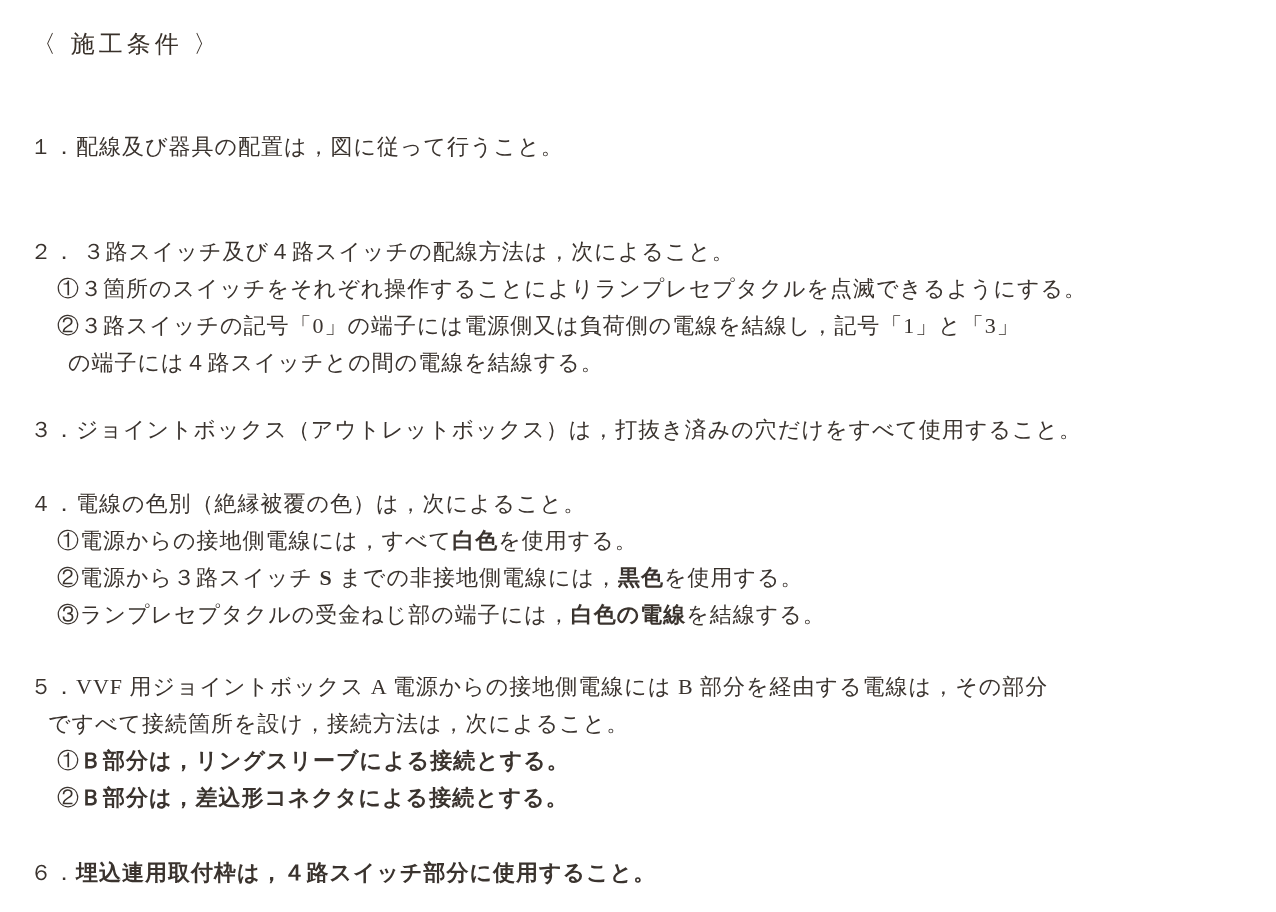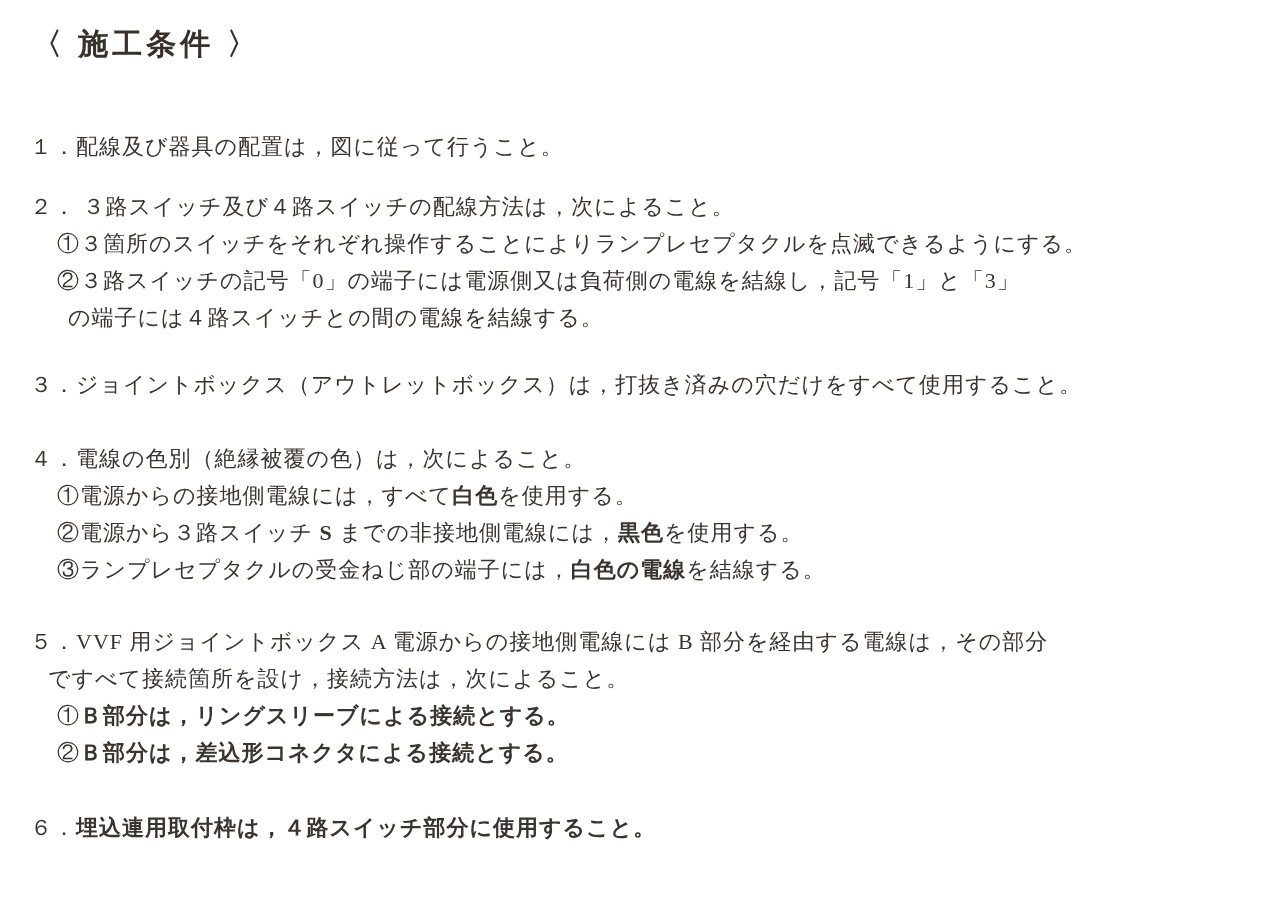--- a/index.html
+++ b/index.html
@@ -10,30 +10,30 @@
     background:#ffffff;
     box-sizing:border-box;
     padding:24px 0 0 30px;
     overflow:hidden;
     font-family:"Liberation Serif","DejaVu Serif",serif;
     font-size:22px;
     color:#3a332e;
   }
   .title{
     font-family:"Liberation Sans","DejaVu Sans",sans-serif;
-    font-weight:bold;
-    font-size:30px;
+    font-weight:normal;
+    font-size:24px;
     line-height:40px;
     letter-spacing:4px;
     color:#383029;
     margin-left:2px;
   }
   .item{margin:0;}
   .i1{margin-top:64px;}
-  .i2{margin-top:23px;}
+  .i2{margin-top:68px;}
   .i3{margin-top:30px;}
   .i4{margin-top:37px;}
   .i5{margin-top:35px;}
   .i6{margin-top:38px;}
   .line{
     line-height:37px;
     white-space:nowrap;
     letter-spacing:1px;
   }
   .sub{padding-left:27px;}

